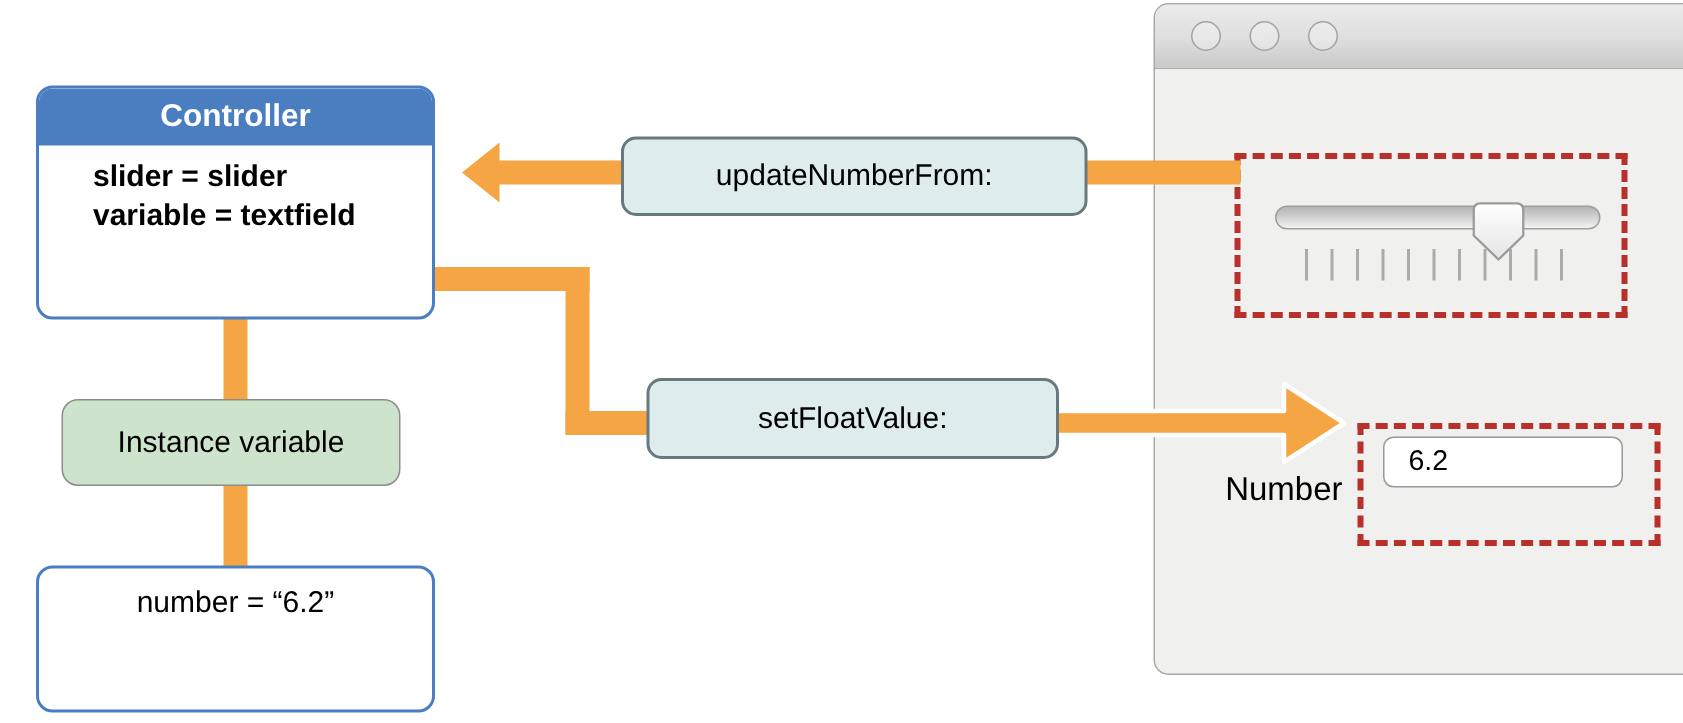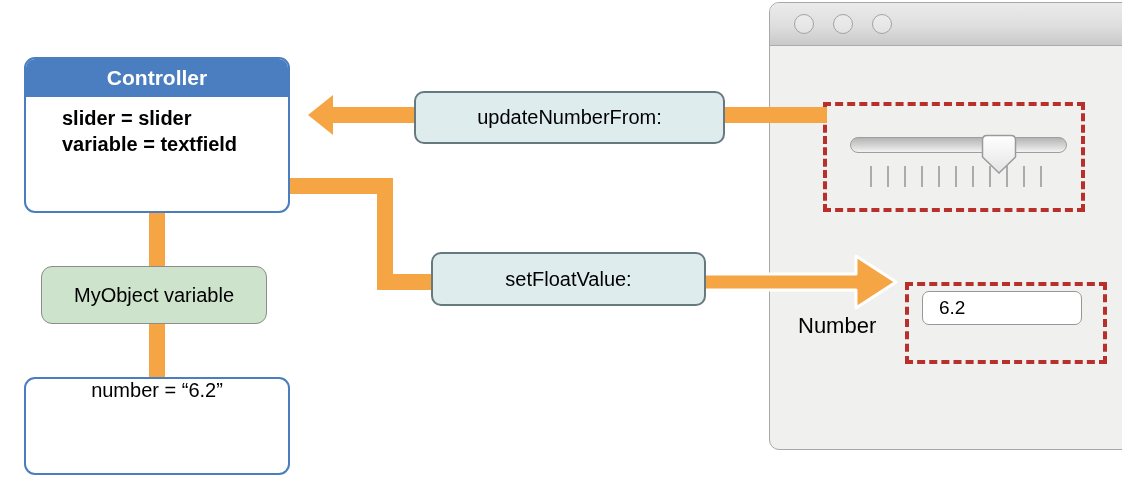--- a/index.html
+++ b/index.html
@@ -12,21 +12,21 @@
          font-family:"Liberation Sans",sans-serif;color:#000;margin-left:21px;}
 
   
   .objbox{position:absolute;background:#fff;border:2.5px solid var(--blue);border-radius:11px;z-index:4;overflow:hidden;}
   .objbox .hdr{background:var(--blue);color:#fff;font-weight:bold;font-size:21px;text-align:center;}
   .controller{left:3px;top:57px;width:262px;height:152px;}
   .controller .hdr{height:38px;line-height:38px;}
   .controller .body{padding:8px 0 0 36px;font-size:20px;line-height:26px;font-weight:bold;}
   .myobject{left:3px;top:377px;width:262px;height:94px;}
   .myobject .hdr{height:38px;line-height:38px;}
-  .myobject .body{font-size:20px;text-align:center;}
+  .myobject .body{font-size:20px;text-align:center;padding-top:12px;}
 
   .ivar{position:absolute;left:20px;top:266px;width:224px;height:56px;background:var(--green-fill);
         border:1.5px solid var(--green-border);border-radius:11px;text-align:center;
         font-size:20px;line-height:56px;z-index:4;}
 
   
   .vconn{position:absolute;left:128px;top:209px;width:16px;height:170px;background:var(--orange);z-index:3;}
 
   
   .msg{position:absolute;background:var(--label-fill);border:2px solid var(--label-border);
@@ -60,41 +60,41 @@
   .redrect-field{left:135px;top:279px;width:194px;height:74px;}
 
   .slider-track{position:absolute;left:80px;top:134px;width:215px;height:14px;border-radius:8px;
                 border:1px solid #9e9e9e;
                 background:linear-gradient(180deg,#b5b5b5 0%,#cfcfcf 45%,#f3f3f3 100%);z-index:2;}
   .slider-thumb{position:absolute;left:211px;top:131px;z-index:3;}
   .ticks{position:absolute;left:100px;top:163px;width:172px;height:21px;display:flex;
          justify-content:space-between;z-index:2;}
   .tick{width:2px;height:21px;background:#ababab;}
 
-  .numlabel{position:absolute;left:28px;top:310px;width:97px;font-size:22px;z-index:2;}
+  .numlabel{position:absolute;left:28px;top:310px;width:97px;text-align:right;font-size:22px;z-index:2;}
   .numfield{position:absolute;left:152px;top:288px;width:142px;height:32px;background:#fff;
             border:1.5px solid #989898;border-radius:7px;font-size:19px;padding:0 0 0 16px;
             font-family:"Liberation Sans",sans-serif;color:#000;z-index:2;}
 </style>
 </head>
 <body>
 
 <div class="stage">
 
   <div class="objbox controller">
     <div class="hdr">Controller</div>
     <div class="body">
       <div>slider = slider</div>
       <div>variable = textfield</div>
     </div>
   </div>
 
   <div class="vconn"></div>
 
-  <div class="ivar">MyObject variable</div>
+  <div class="ivar">Instance variable</div>
 
   <div class="objbox myobject">
     <div class="body">number = “6.2”</div>
   </div>
 
   <div class="head-left"></div>
   <div class="shaft shaft-update"></div>
   <div class="msg msg-update">updateNumberFrom:</div>
 
   <div class="shaft elbow-a"></div>

